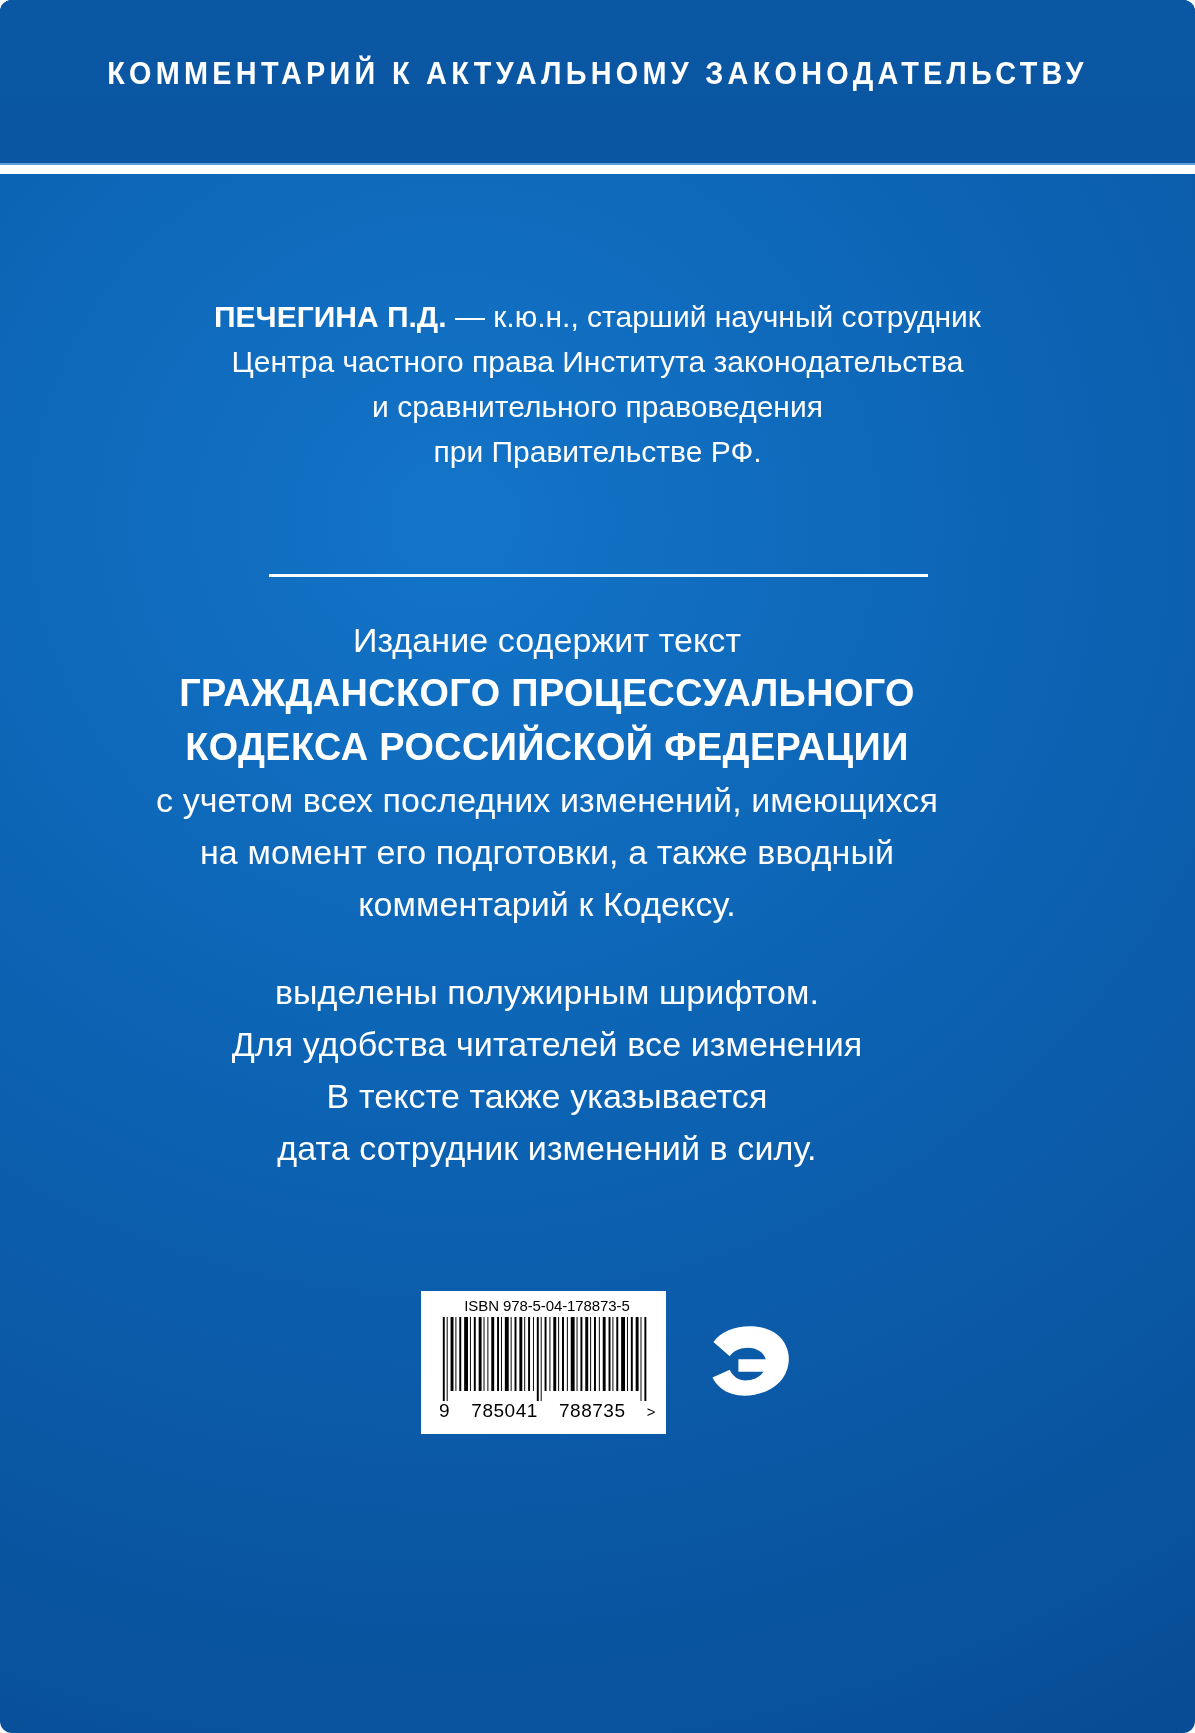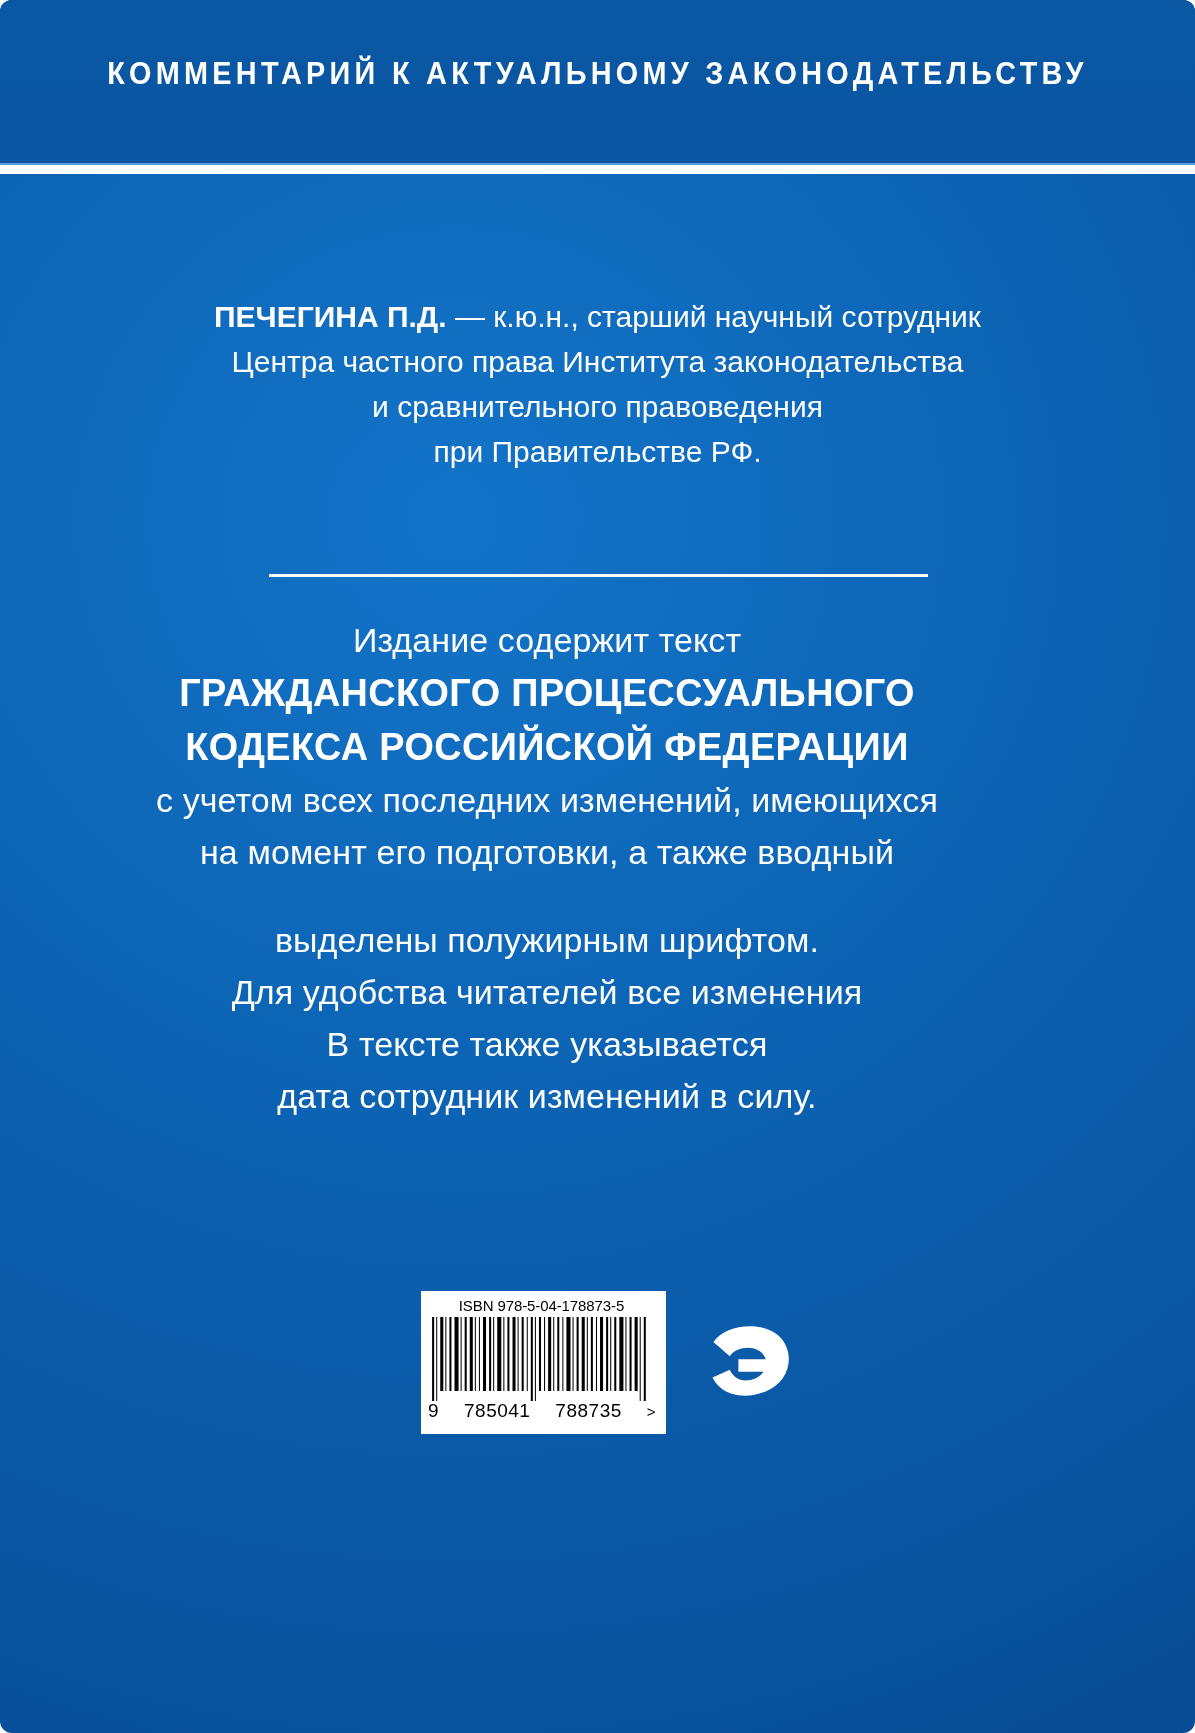--- a/index.html
+++ b/index.html
@@ -129,21 +129,21 @@
 
   
   .barcode-box {
     position: absolute;
     left: 421px;
     top: 1291px;
     width: 245px;
     height: 143px;
     background: #ffffff;
     box-sizing: border-box;
-    padding: 6px 9px 5px 5px;
+    padding: 6px 9px 5px 16px;
     text-decoration: underline;
   }
   .barcode-isbn {
     text-align: center;
     font-size: 15px;
     line-height: 17px;
     color: #000000;
     font-family: "Liberation Sans", sans-serif;
     letter-spacing: -0.1px;
     white-space: nowrap;
@@ -200,20 +200,21 @@
     </div>
 
     <div class="divider"></div>
 
     <div class="desc-block">
       <div class="desc-line">Издание содержит текст</div>
       <div class="desc-line strong">ГРАЖДАНСКОГО ПРОЦЕССУАЛЬНОГО</div>
       <div class="desc-line strong">КОДЕКСА РОССИЙСКОЙ ФЕДЕРАЦИИ</div>
       <div class="desc-line">с учетом всех последних изменений, имеющихся</div>
       <div class="desc-line">на момент его подготовки, а также вводный</div>
+      <div class="desc-line">комментарий к Кодексу.</div>
       <div class="desc-gap"></div>
       <div class="desc-line">выделены полужирным шрифтом.</div>
       <div class="desc-line">Для удобства читателей все изменения</div>
       <div class="desc-line">В тексте также указывается</div>
       <div class="desc-line">дата сотрудник изменений в силу.</div>
     </div>
 
   </div>
 
   <div class="barcode-box">

